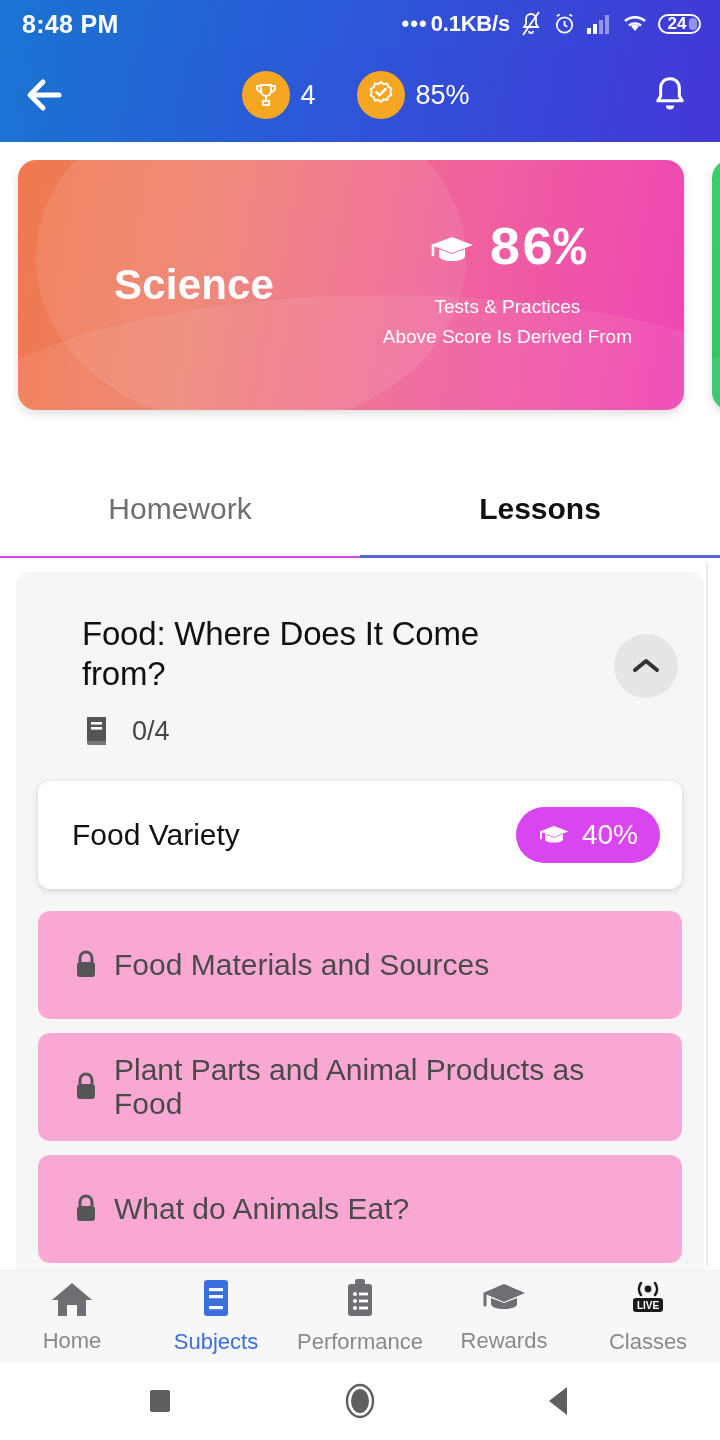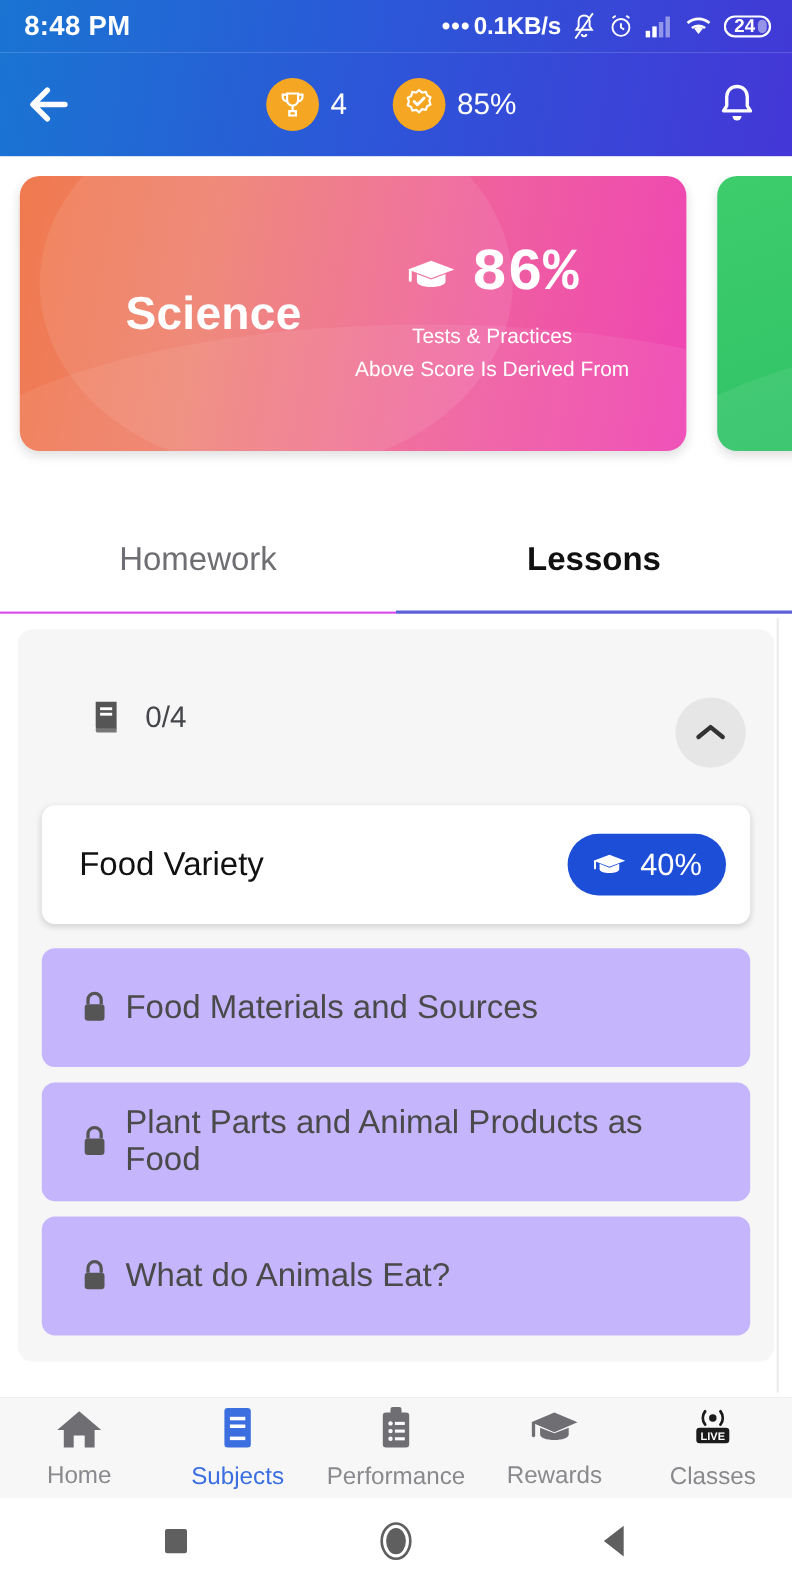--- a/index.html
+++ b/index.html
@@ -42,21 +42,21 @@
   .bell-btn { width: 52px; height: 52px; display:flex; align-items:center; justify-content:center; cursor:pointer; }
 
   
   .carousel {
     position: absolute; top: 160px; left: 0; width: 720px; height: 292px;
     overflow: hidden;
   }
   .carousel-track { display: flex; gap: 28px; padding-left: 18px; }
   .subject-card {
     position: relative; flex: 0 0 auto;
-    width: 606px; height: 250px; border-radius: 18px;
+    width: 666px; height: 250px; border-radius: 18px;
     overflow: hidden;
     box-shadow: 0 4px 10px rgba(0,0,0,.13);
     display: flex; align-items: center;
   }
   .card-science { background: linear-gradient(100deg, #f07a4e 0%, #ee7f6e 28%, #ef5fa0 68%, #ef45b4 100%); }
   .card-green { background: linear-gradient(160deg, #3ecd6d 0%, #27bb63 100%); }
   .blob-a {
     position: absolute; width: 430px; height: 340px; border-radius: 50%;
     background: rgba(255,255,255,.085); top: -72px; left: 18px;
   }
@@ -120,25 +120,25 @@
   }
 
   .lesson-item {
     margin: 0 22px 14px 22px; border-radius: 12px; height: 108px;
     display: flex; align-items: center; padding: 0 22px 0 34px;
   }
   .lesson-item.unlocked {
     background: #fff; box-shadow: 0 2px 6px rgba(0,0,0,.14);
     margin-bottom: 22px;
   }
-  .lesson-item.locked { background: #c4b5fd; }
+  .lesson-item.locked { background: #f9a8d4; }
   .lesson-label { font-size: 30px; color: #111; font-weight: 400; }
   .lesson-item.locked .lesson-label { color: #4a4a4a; margin-left: 14px; }
   .score-badge {
-    margin-left: auto; background: #1d4ed8; border-radius: 40px;
+    margin-left: auto; background: #d946ef; border-radius: 40px;
     height: 56px; padding: 0 22px; display: flex; align-items: center; gap: 12px;
     color: #fff; font-size: 28px; font-weight: 400;
   }
   .scrollbar {
     position: absolute; right: 12px; top: 4px; width: 2px; height: 704px;
     background: #ececec;
   }
 
   
   .bottomnav {
@@ -284,20 +284,21 @@
       <span>Lessons</span>
     </div>
   </div>
 
   <div class="content">
     <div class="scrollbar"></div>
 
     <div class="lesson-group">
       <div class="group-head">
         <div class="group-texts">
+          <div class="group-title">Food: Where Does It Come from?</div>
           <div class="group-progress">
             <svg width="30" height="32" viewBox="0 0 30 32">
               <path d="M5 2h19v25H7a2 2 0 01-2-2z" fill="#555"></path>
               <rect x="9" y="7" width="11" height="2.6" fill="#fff"></rect>
               <rect x="9" y="12" width="11" height="2.6" fill="#fff"></rect>
               <path d="M5 26h19v4H7a2 2 0 01-2-2z" fill="#777"></path>
             </svg>
             <span class="progress-text">0/4</span>
           </div>
         </div>

